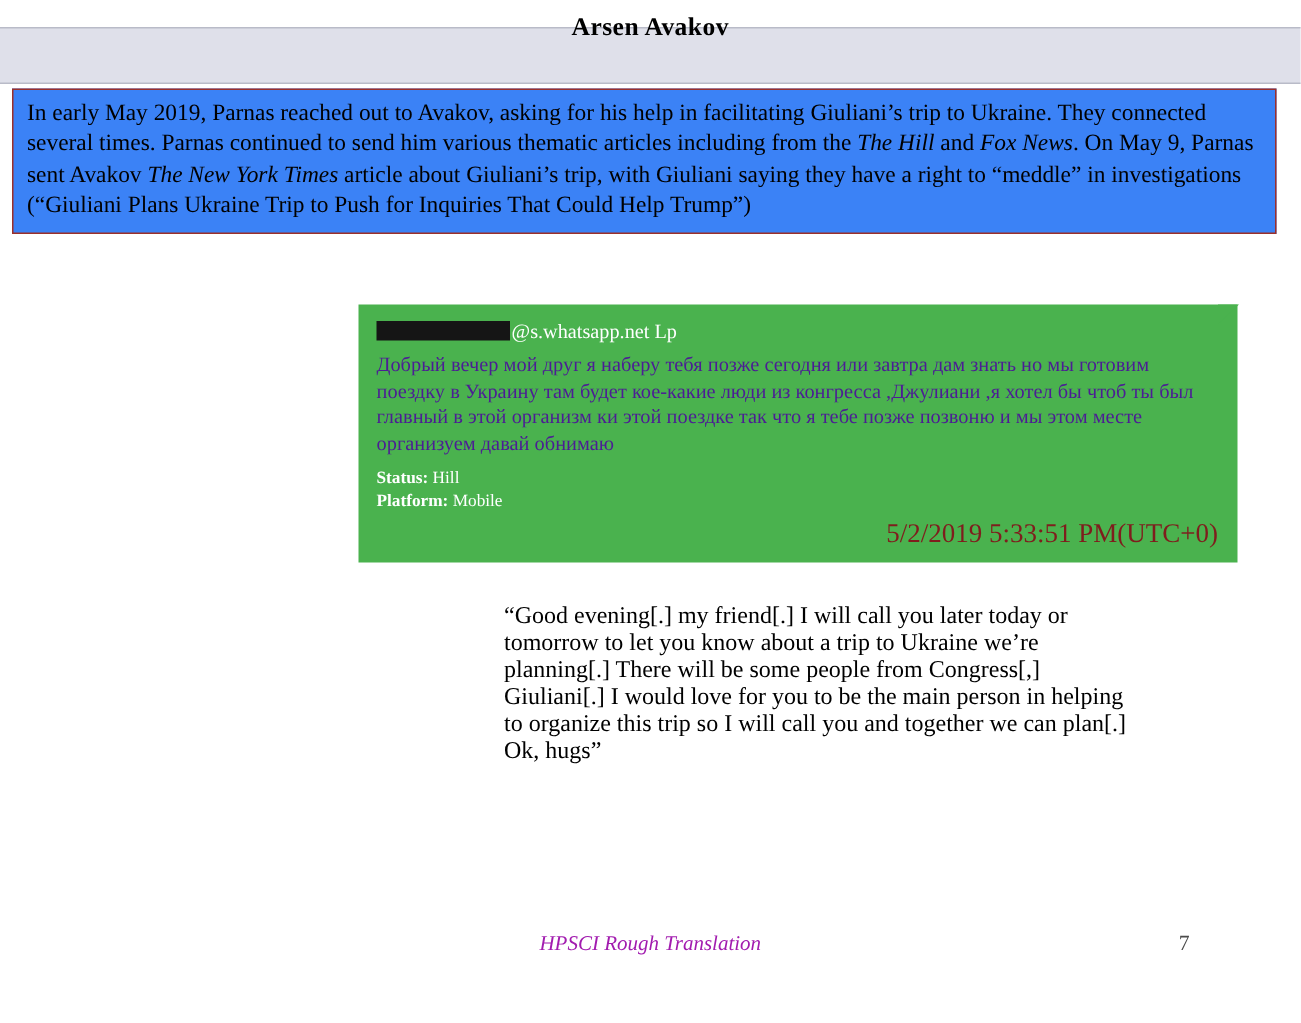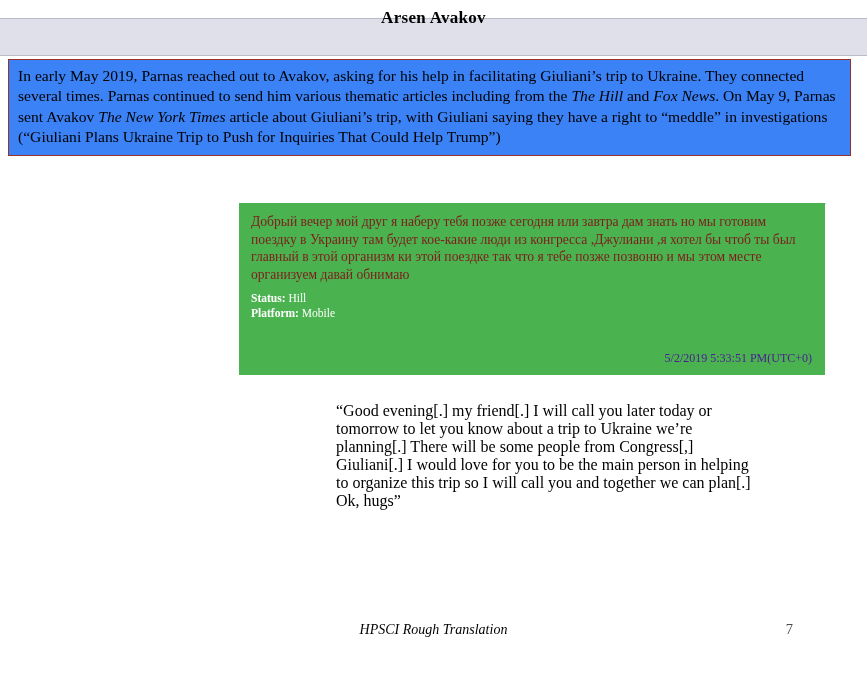--- a/index.html
+++ b/index.html
@@ -97,39 +97,39 @@
     display: inline-block;
     width: 89px;
     height: 13px;
     background: #151515;
     vertical-align: -2px;
     margin-right: 1px;
   }
   .bubble-body {
     font-size: 13.6px;
     line-height: 17.5px;
-    color: #7f1d1d;
+    color: #4c1d95;
     width: 553px;
   }
   .bubble-meta {
     margin-top: 8px;
     font-size: 11.5px;
     line-height: 14.5px;
     color: #ffffff;
     font-weight: bold;
   }
   .bubble-meta span.val {
     font-weight: normal;
   }
   .bubble-time {
     position: absolute;
     right: 13px;
     bottom: 9px;
-    font-size: 12px;
-    color: #4c1d95;
+    font-size: 18px;
+    color: #7f1d1d;
   }
 
   
   .translation {
     position: absolute;
     top: 402px;
     left: 336px;
     width: 424px;
     font-size: 16px;
     line-height: 18px;
@@ -137,21 +137,21 @@
 
   
   .footer-note {
     position: absolute;
     top: 622px;
     left: 0;
     width: 867px;
     text-align: center;
     font-size: 14px;
     font-style: italic;
-    color: #000000;
+    color: #a21caf;
   }
   .page-number {
     position: absolute;
     top: 621px;
     right: 74px;
     font-size: 14.5px;
     color: #4b4b4b;
   }
 </style>
 </head>
@@ -160,20 +160,21 @@
 <div class="page">
 
   <div class="header-band"></div>
   <div class="header-title">Arsen Avakov</div>
 
   <div class="summary-box">
     <div class="summary-text"><span>In early May 2019, Parnas reached out to Avakov, asking for his help in facilitating Giuliani’s trip to Ukraine.  They connected several times. Parnas continued to send him various thematic articles including from the </span><i>The Hill</i><span> and </span><i>Fox News</i><span>. On May 9, Parnas sent Avakov </span><i>The New York Times</i><span> article about Giuliani’s trip, with Giuliani saying they have a right to “meddle” in investigations (“Giuliani Plans Ukraine Trip to Push for Inquiries That Could Help Trump”)</span></div>
   </div>
 
   <div class="bubble">
+    <div class="bubble-sender"><span class="redaction"></span><span>@s.whatsapp.net Lp</span></div>
     <div class="bubble-body">Добрый вечер мой друг я наберу тебя позже сегодня или завтра дам знать но мы готовим поездку в Украину там будет кое-какие люди из конгресса ,Джулиани ,я хотел бы чтоб ты был главный в этой организм ки этой поездке так что я тебе позже позвоню и мы этом месте организуем давай обнимаю</div>
     <div class="bubble-meta">
       <div><span>Status:</span> <span class="val">Hill</span></div>
       <div><span>Platform:</span> <span class="val">Mobile</span></div>
     </div>
     <div class="bubble-time">5/2/2019 5:33:51 PM(UTC+0)</div>
   </div>
   <div class="bubble-tail"></div>
 
   <div class="translation">“Good evening[.] my friend[.] I will call you later today or tomorrow to let you know about a trip to Ukraine we’re planning[.] There will be some people from Congress[,] Giuliani[.] I would love for you to be the main person in helping to organize this trip so I will call you and together we can plan[.] Ok, hugs”</div>

